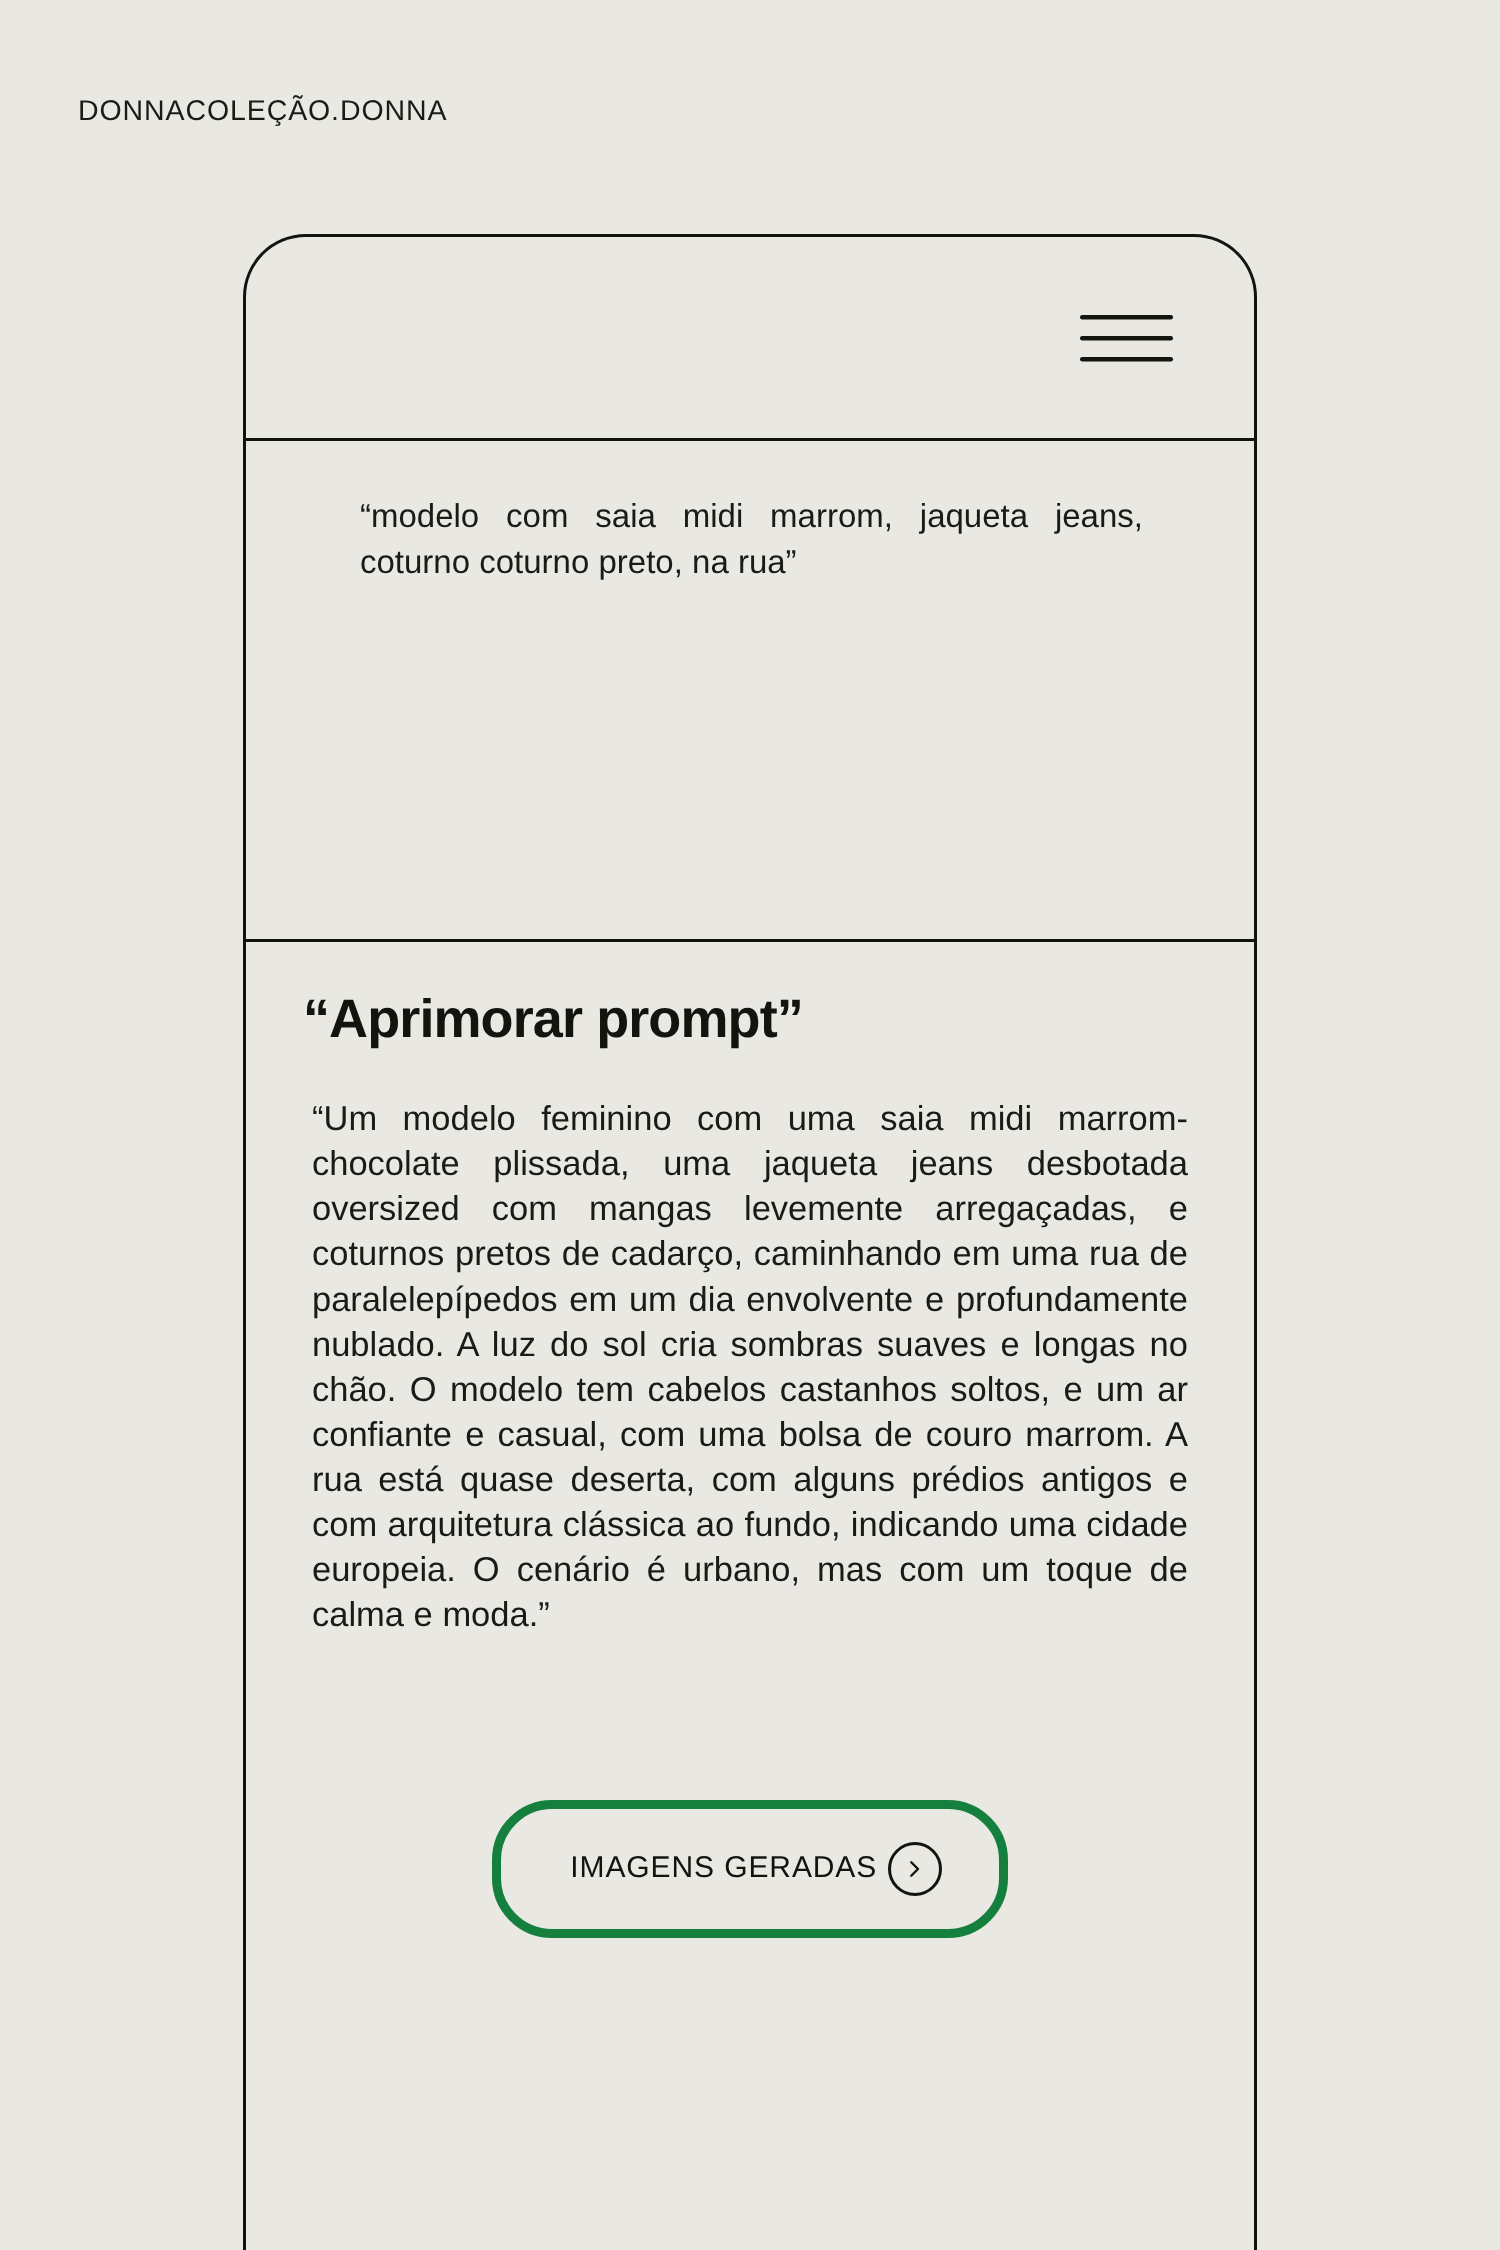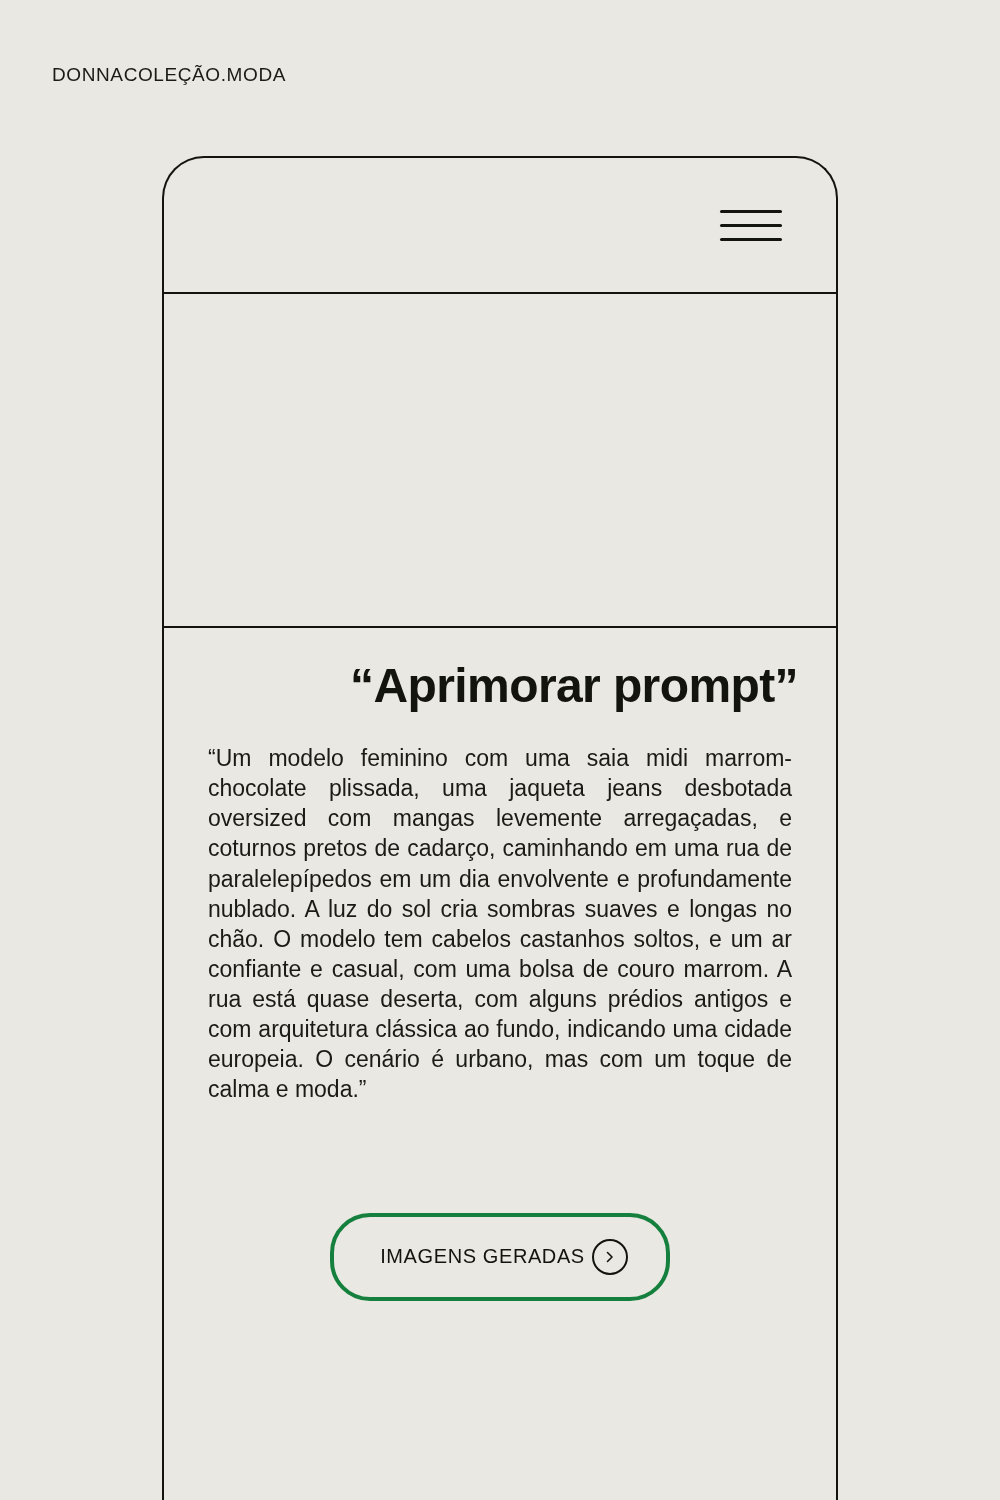--- a/index.html
+++ b/index.html
@@ -101,22 +101,22 @@
     margin: 0;
     padding: 0 28px 0 30px;
   }
 
   
   .section-enhanced {
     padding: 30px 38px 0 38px;
     box-sizing: border-box;
   }
   .title-enhanced {
-    text-align: right;
-    font-size: 48px;
+    text-align: left;
+    font-size: 36px;
     font-weight: 700;
     letter-spacing: -0.6px;
     margin: 0 0 30px 0;
     color: #14140f;
   }
   .quote-enhanced {
     font-size: 23px;
     line-height: 1.31;
     text-align: justify;
     text-align-last: left;
@@ -128,21 +128,21 @@
   
   .cta-wrap {
     display: flex;
     justify-content: center;
     margin-top: 108px;
   }
   .cta-button {
     display: inline-flex;
     align-items: center;
     gap: 7px;
-    border: 4px solid #15803d;
+    border: 6px solid #15803d;
     border-radius: 40px;
     padding: 22px 38px 22px 46px;
     background: transparent;
     cursor: pointer;
     font-family: "Liberation Sans", sans-serif;
   }
   .cta-label {
     font-size: 20px;
     letter-spacing: 0.6px;
     color: #14140f;
@@ -158,34 +158,35 @@
     justify-content: center;
     flex: 0 0 auto;
   }
   .cta-arrow svg { display: block; }
 </style>
 </head>
 <body>
 
 <div class="page-header">
   <div class="brand-left">DONNA</div>
-  <div class="brand-right">COLEÇÃO.MODA</div>
+  <div class="brand-right">COLEÇÃO.DONNA</div>
 </div>
 
 <div class="phone">
 
   <div class="phone-topbar">
     <div class="hamburger">
       <span></span>
       <span></span>
       <span></span>
     </div>
   </div>
 
   <div class="section-original">
+    <p class="quote-original">“modelo com saia midi marrom, jaqueta jeans, coturno coturno preto, na rua”</p>
   </div>
 
   <div class="section-enhanced">
     <h2 class="title-enhanced">“Aprimorar prompt”</h2>
     <p class="quote-enhanced">“Um modelo feminino com uma saia midi marrom-chocolate plissada, uma jaqueta jeans desbotada oversized com mangas levemente arregaçadas, e coturnos pretos de cadarço, caminhando em uma rua de paralelepípedos em um dia envolvente e profundamente nublado. A luz do sol cria sombras suaves e longas no chão. O modelo tem cabelos castanhos soltos, e um ar confiante e casual, com uma bolsa de couro marrom. A rua está quase deserta, com alguns prédios antigos e com arquitetura clássica ao fundo, indicando uma cidade europeia. O cenário é urbano, mas com um toque de calma e moda.”</p>
 
     <div class="cta-wrap">
       <button class="cta-button">
         <span class="cta-label">IMAGENS GERADAS</span>
         <span class="cta-arrow">

